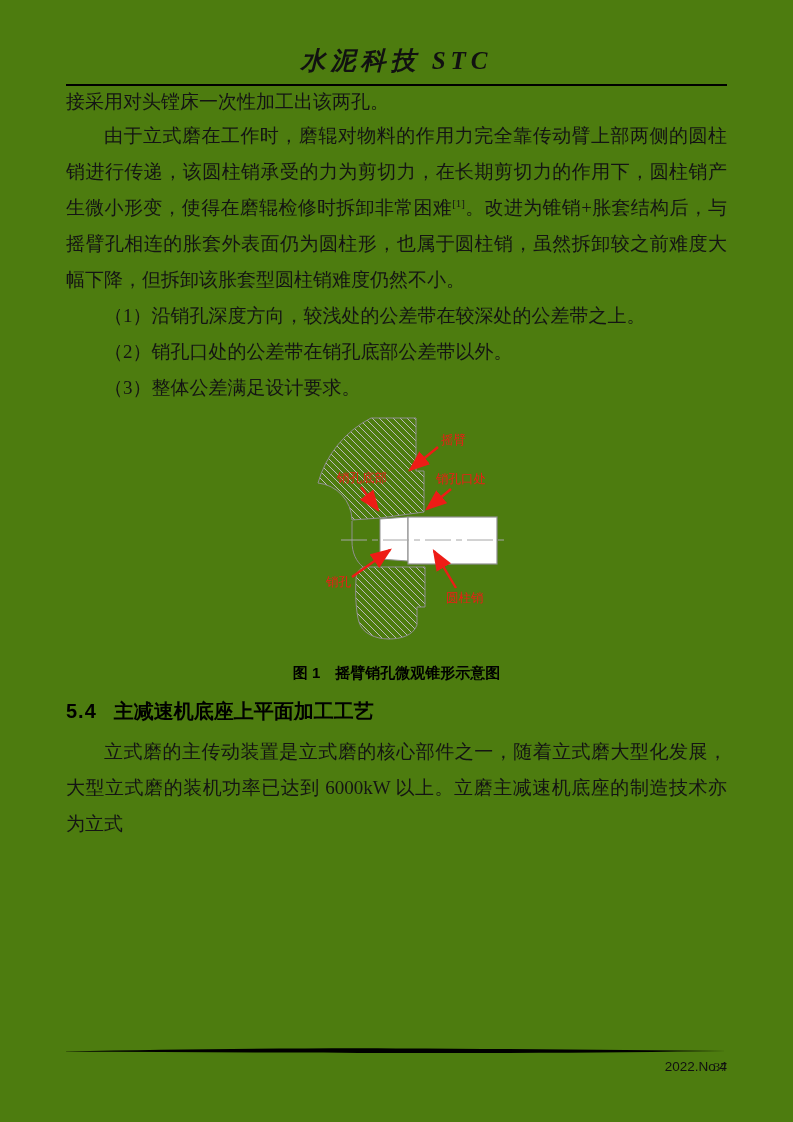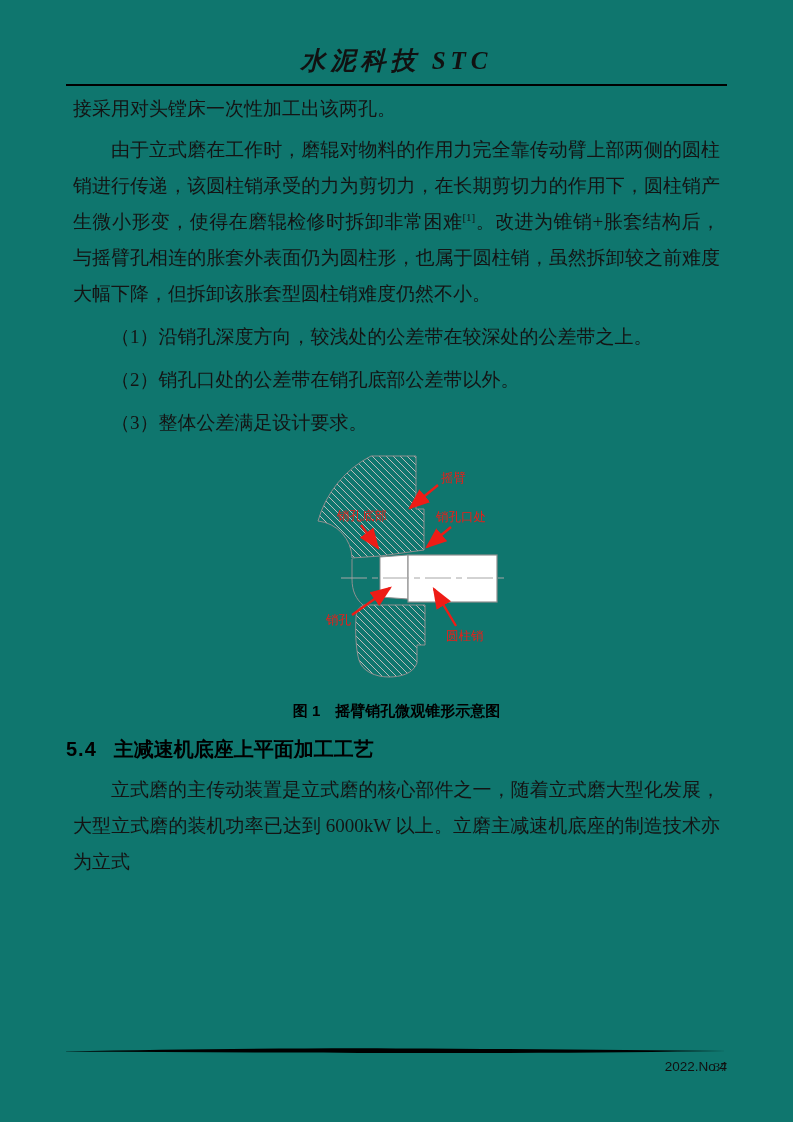--- a/index.html
+++ b/index.html
@@ -1,19 +1,19 @@
 <!DOCTYPE html>
 <html><head>
 <meta charset="utf-8">
 <style>
   html,body{margin:0;padding:0;background:#ffffff;}
   .page{
     position:relative;
     width:793px;height:1122px;
-    background:#0f766e;
+    background:#4d7c0f;
     font-family:"Liberation Serif","DejaVu Serif",serif;
     color:#141414;
     overflow:hidden;
   }
   .content{position:absolute;left:66px;top:0;width:661px;}
   .journal-title{
     margin-top:44px;
     text-align:center;
     font-size:25px;
     font-style:italic;
@@ -26,21 +26,21 @@
     margin-top:6px;
     border-bottom:2.5px solid #000;
     height:0;
   }
   .body-text{
     font-size:19px;
     line-height:36px;
     text-align:justify;
     text-justify:inter-ideograph;
   }
-  p{margin:7px;}
+  p{margin:0;}
   .intro-line{line-height:32px;}
   .indent{text-indent:2em;}
   .section-heading{
     font-family:"Liberation Sans","DejaVu Sans",sans-serif;
     font-weight:bold;
     font-size:20px;
     line-height:30px;
     margin:2px 0 8px 0;
     color:#000;
   }

